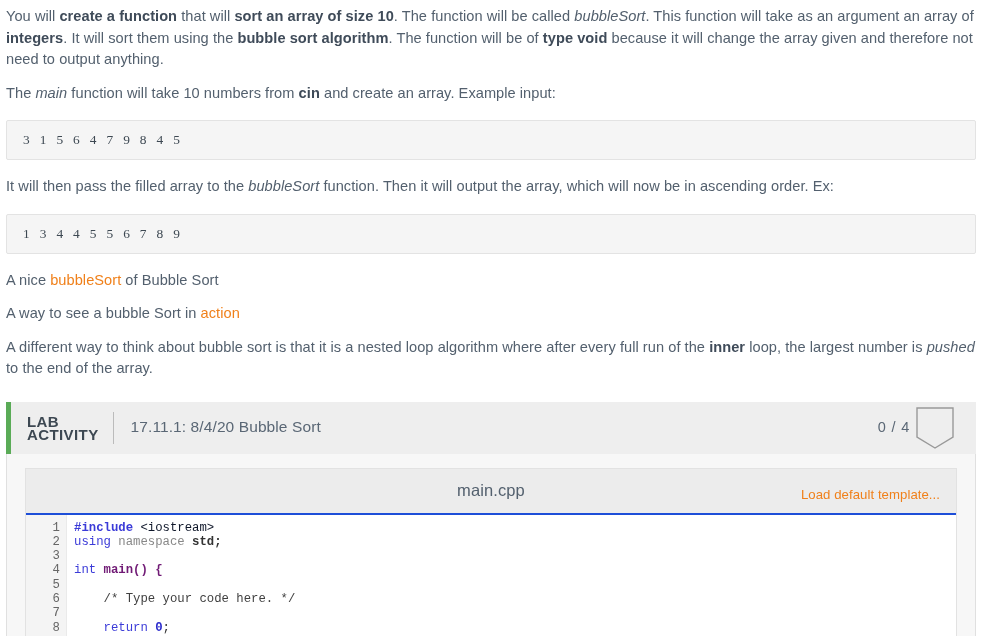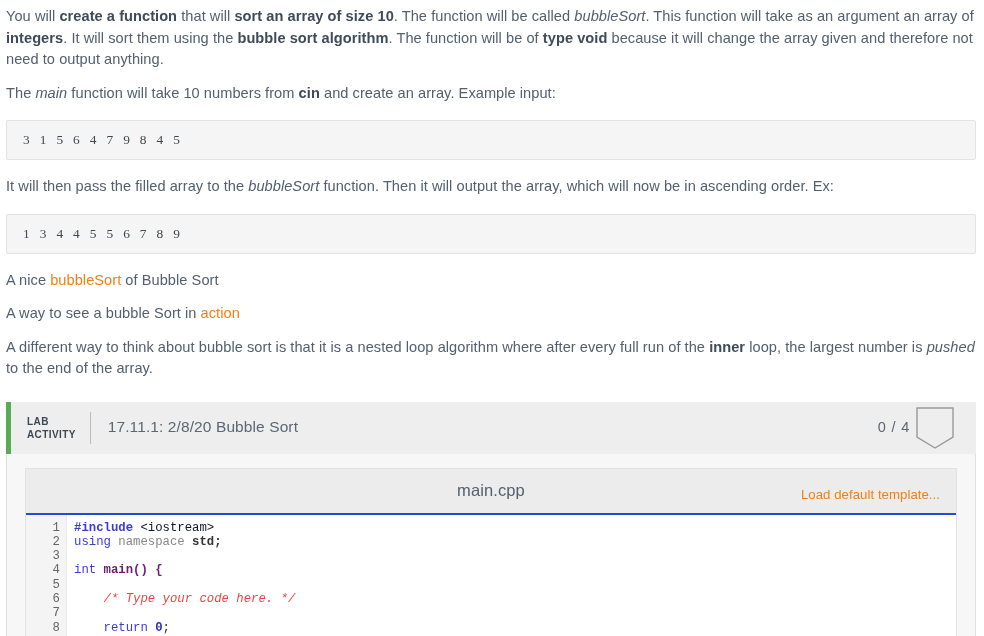--- a/index.html
+++ b/index.html
@@ -61,21 +61,21 @@
     background: #eeeeee;
     border-left: 5px solid #5aab57;
     height: 52px;
     position: relative;
   }
   .lab-tag {
     display: flex;
     flex-direction: column;
     justify-content: center;
     padding: 0 14px 0 16px;
-    font-size: 10px;
+    font-size: 15px;
     font-weight: bold;
     color: #3d4852;
     letter-spacing: 0.4px;
     line-height: 13px;
   }
   .lab-divider {
     width: 1px;
     background: #bbbbbb;
     margin: 10px 0;
     flex: none;
@@ -176,21 +176,21 @@
     white-space: pre;
     color: #333333;
   }
   .code-body .cl { height: 14.3px; }
   .tok-pre  { color: #3b3bd8; font-weight: bold; }
   .tok-inc  { color: #0f172a; }
   .tok-kw   { color: #3b3bd8; }
   .tok-id   { color: #888888; }
   .tok-std  { color: #333333; font-weight: bold; }
   .tok-fn   { color: #701a75; font-weight: bold; }
-  .tok-cmt  { color: #ef4444; font-style: italic; }
+  .tok-cmt  { color: #404040; }
   .tok-num  { color: #2b2bcc; font-weight: bold; }
   .tok-pun  { color: #333333; }
 </style>
 </head>
 <body>
 
 <div class="page">
 
   <p class="prose-p first"><span>You will </span><b>create a function</b><span> that will </span><b>sort an array of size 10</b><span>. The function will be called </span><i>bubbleSort</i><span>. This function will take as an argument an array of </span><b>integers</b><span>. It will sort them using the </span><b>bubble sort algorithm</b><span>. The function will be of </span><b>type void</b><span> because it will change the array given and therefore not need to output anything.</span></p>
 
@@ -206,21 +206,21 @@
   <p class="prose-p"><span>A way to see a bubble Sort in </span><a class="link">action</a></p>
   <p class="prose-p"><span>A different way to think about bubble sort is that it is a nested loop algorithm where after every full run of the </span><b>inner</b><span> loop, the largest number is </span><i>pushed</i><span> to the end of the array.</span></p>
 
   <div class="lab-wrap">
     <div class="lab-header">
       <div class="lab-tag">
         <span>LAB</span>
         <span>ACTIVITY</span>
       </div>
       <div class="lab-divider"></div>
-      <div class="lab-title">17.11.1: 2/8/20 Bubble Sort</div>
+      <div class="lab-title">17.11.1: 8/4/20 Bubble Sort</div>
       <div class="lab-spacer"></div>
       <div class="lab-score">
         <span>0 / 4</span>
         <span class="score-badge">
           <svg width="38" height="42" viewBox="0 0 38 42" aria-hidden="true">
             <path d="M1 1 H37 V30 L19 41 L1 30 Z" fill="none" stroke="#999999" stroke-width="1.4"></path>
           </svg>
         </span>
       </div>
     </div>

